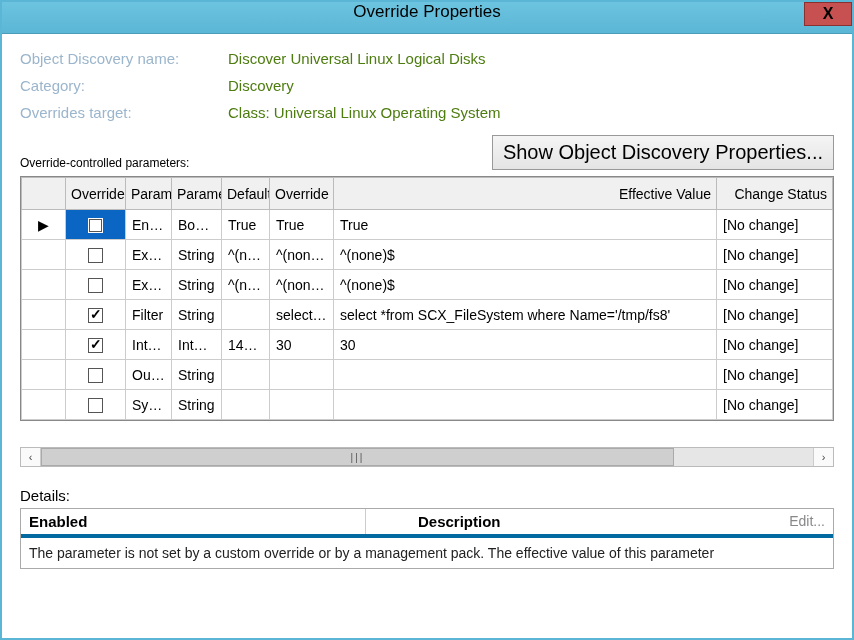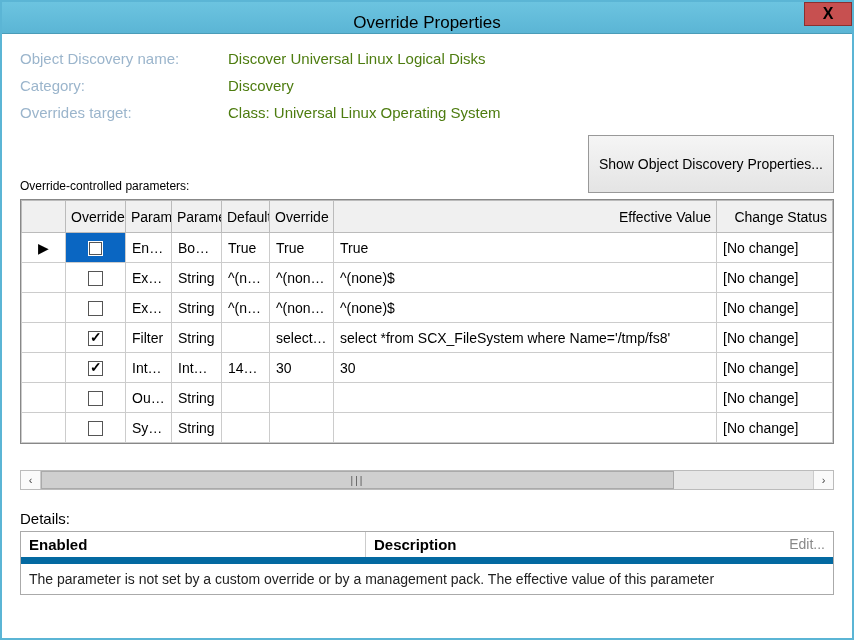--- a/index.html
+++ b/index.html
@@ -9,21 +9,21 @@
       background: #fff;
       width: 854px;
       height: 640px;
       overflow: hidden;
       border: 2px solid #5bb5d5;
     }
     .titlebar {
       background: linear-gradient(to bottom, #6cc4e0, #5bb5d5);
       height: 32px;
       display: flex;
-      align-items: flex-end;
+      align-items: flex-start;
       justify-content: center;
       position: relative;
       border-bottom: 1px solid #4a9cb8;
     }
     .titlebar-title {
       font-size: 17px;
       color: #000;
       font-weight: normal;
     }
     .close-btn {
@@ -65,22 +65,22 @@
       margin-top: 14px;
       margin-bottom: 6px;
     }
     .section-label {
       font-size: 12px;
       color: #000;
     }
     .show-props-btn {
       background: linear-gradient(to bottom, #f5f5f5, #e4e4e4);
       border: 1px solid #999;
-      padding: 20px 10px;
-      font-size: 14px;
+      padding: 5px 10px;
+      font-size: 20px;
       cursor: pointer;
     }
     .grid {
       border: 1px solid #888;
       background: #fff;
     }
     .grid table {
       width: 100%;
       border-collapse: collapse;
       table-layout: fixed;
@@ -196,21 +196,22 @@
     .details-header {
       font-size: 15px;
       margin-bottom: 4px;
     }
     .details-box {
       border: 1px solid #aaa;
       background: #fff;
     }
     .details-top {
       display:flex;
-      border-bottom: 7px solid #0369a1;
+      border-bottom: 4px solid #0369a1;
+      gap: 44px;
     }
     .details-col {
       padding: 4px 8px;
       font-size: 15px;
     }
     .details-col.enabled { width: 345px; font-weight: bold; border-right:1px solid #ccc;}
     .details-col.desc { flex:1; font-weight: bold;}
     .details-col.edit { width:52px; color:#888; text-align:right; padding-right:8px; font-size:14px; cursor:pointer;}
     .details-body {
       padding: 6px 8px;

